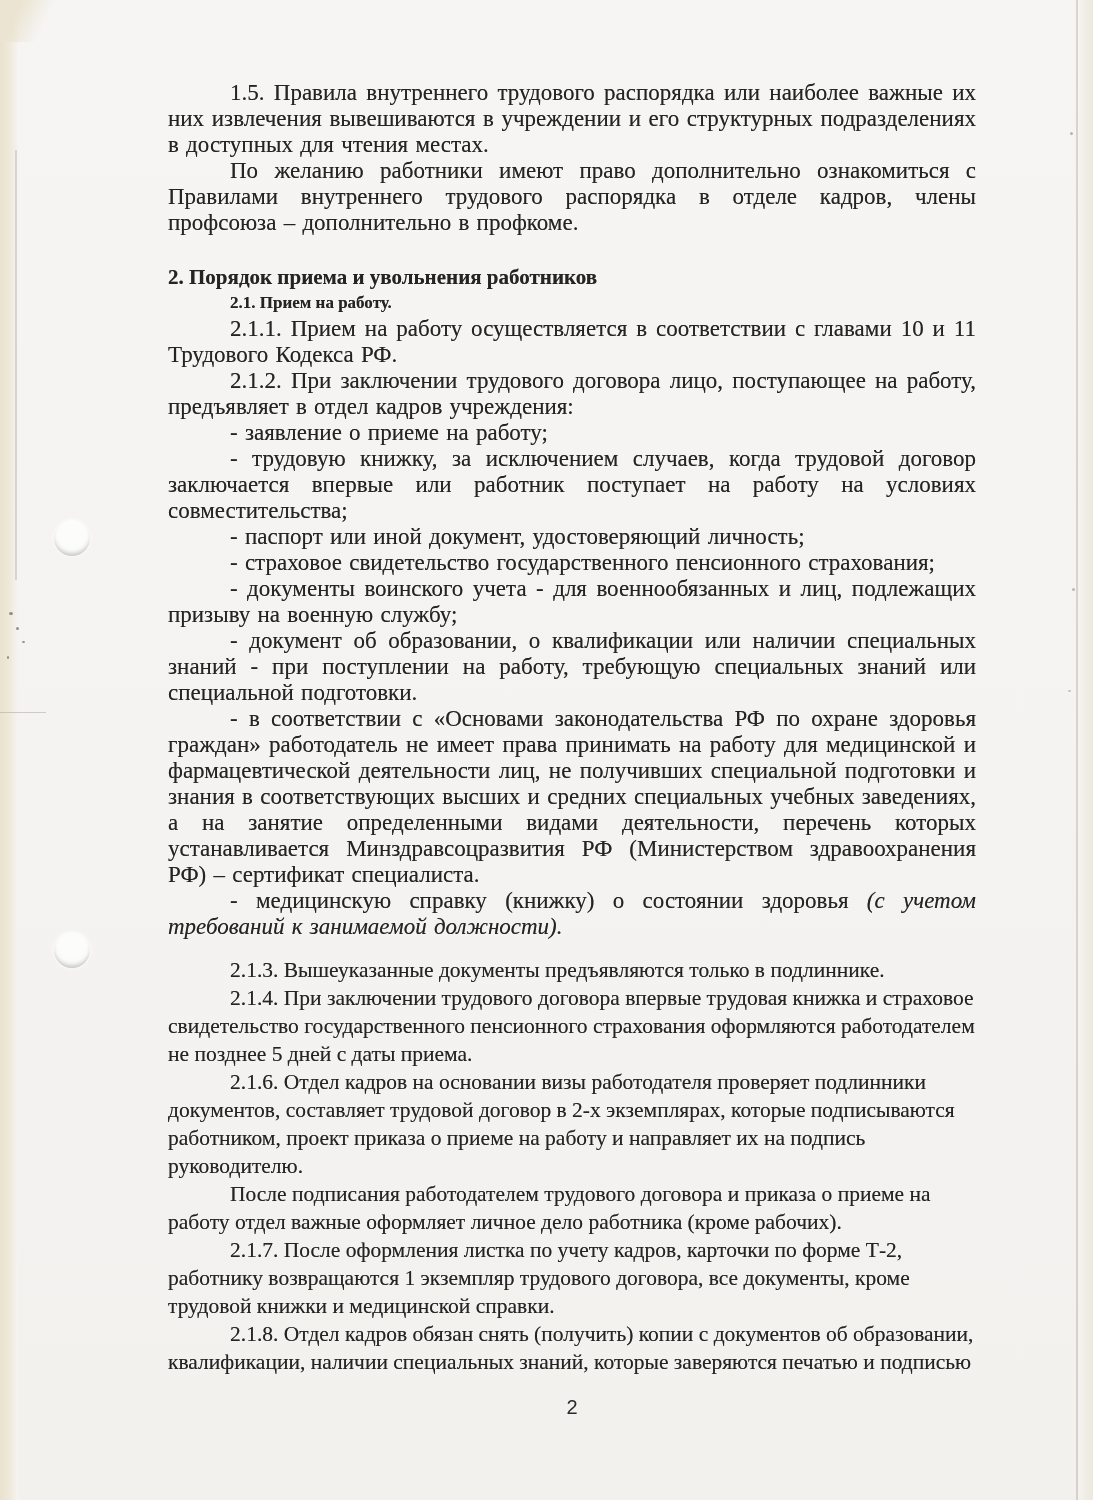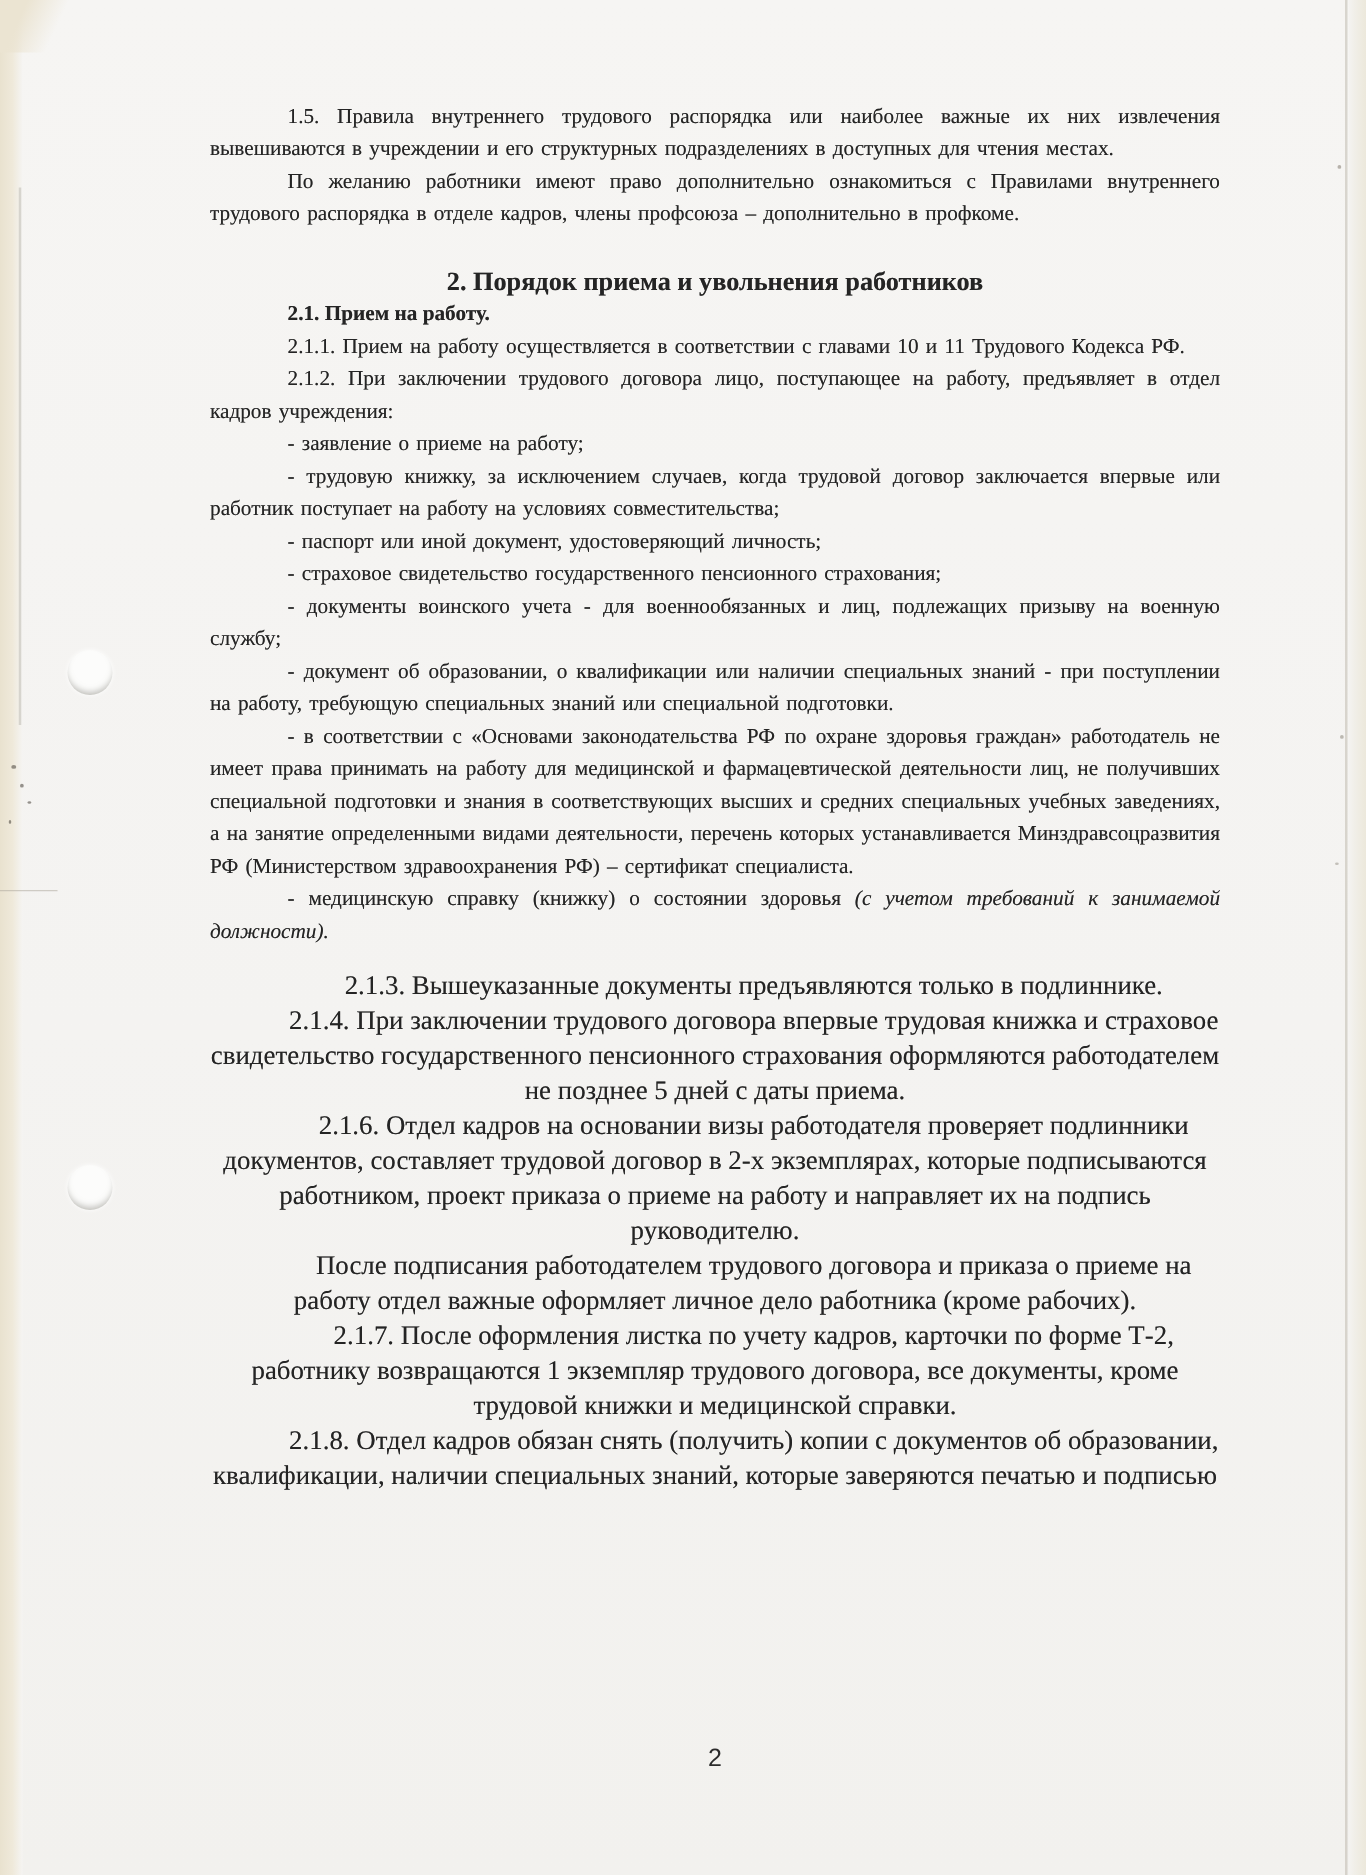--- a/index.html
+++ b/index.html
@@ -54,31 +54,31 @@
   .s7 { right: 22px; top: 690px; width: 3px; height: 2px; background: rgba(120,112,100,0.4); }
 
   
   .content {
     position: absolute; left: 168px; top: 80px; width: 808px;
     text-shadow: 0 0 0.5px rgba(45,45,45,0.55);
   }
   .p { margin: 0; }
   .pj {
     text-align: justify;
-    font-size: 17px; line-height: 26px;
+    font-size: 23px; line-height: 26px;
     text-indent: 62px;
     word-spacing: 1.5px;
   }
   .pl {
-    text-align: center;
+    text-align: left;
     font-size: 21.5px; line-height: 28px;
     text-indent: 62px;
   }
   .hc {
-    text-align: center; font-weight: bold;
+    text-align: left; font-weight: bold;
     font-size: 21px; line-height: 26px;
   }
   .hi {
     font-weight: bold;
     font-size: 17px; line-height: 26px;
     text-indent: 62px;
   }
   .sp-lg { height: 28px; }
   .sp-sm { height: 16px; }
   em { font-style: italic; }

